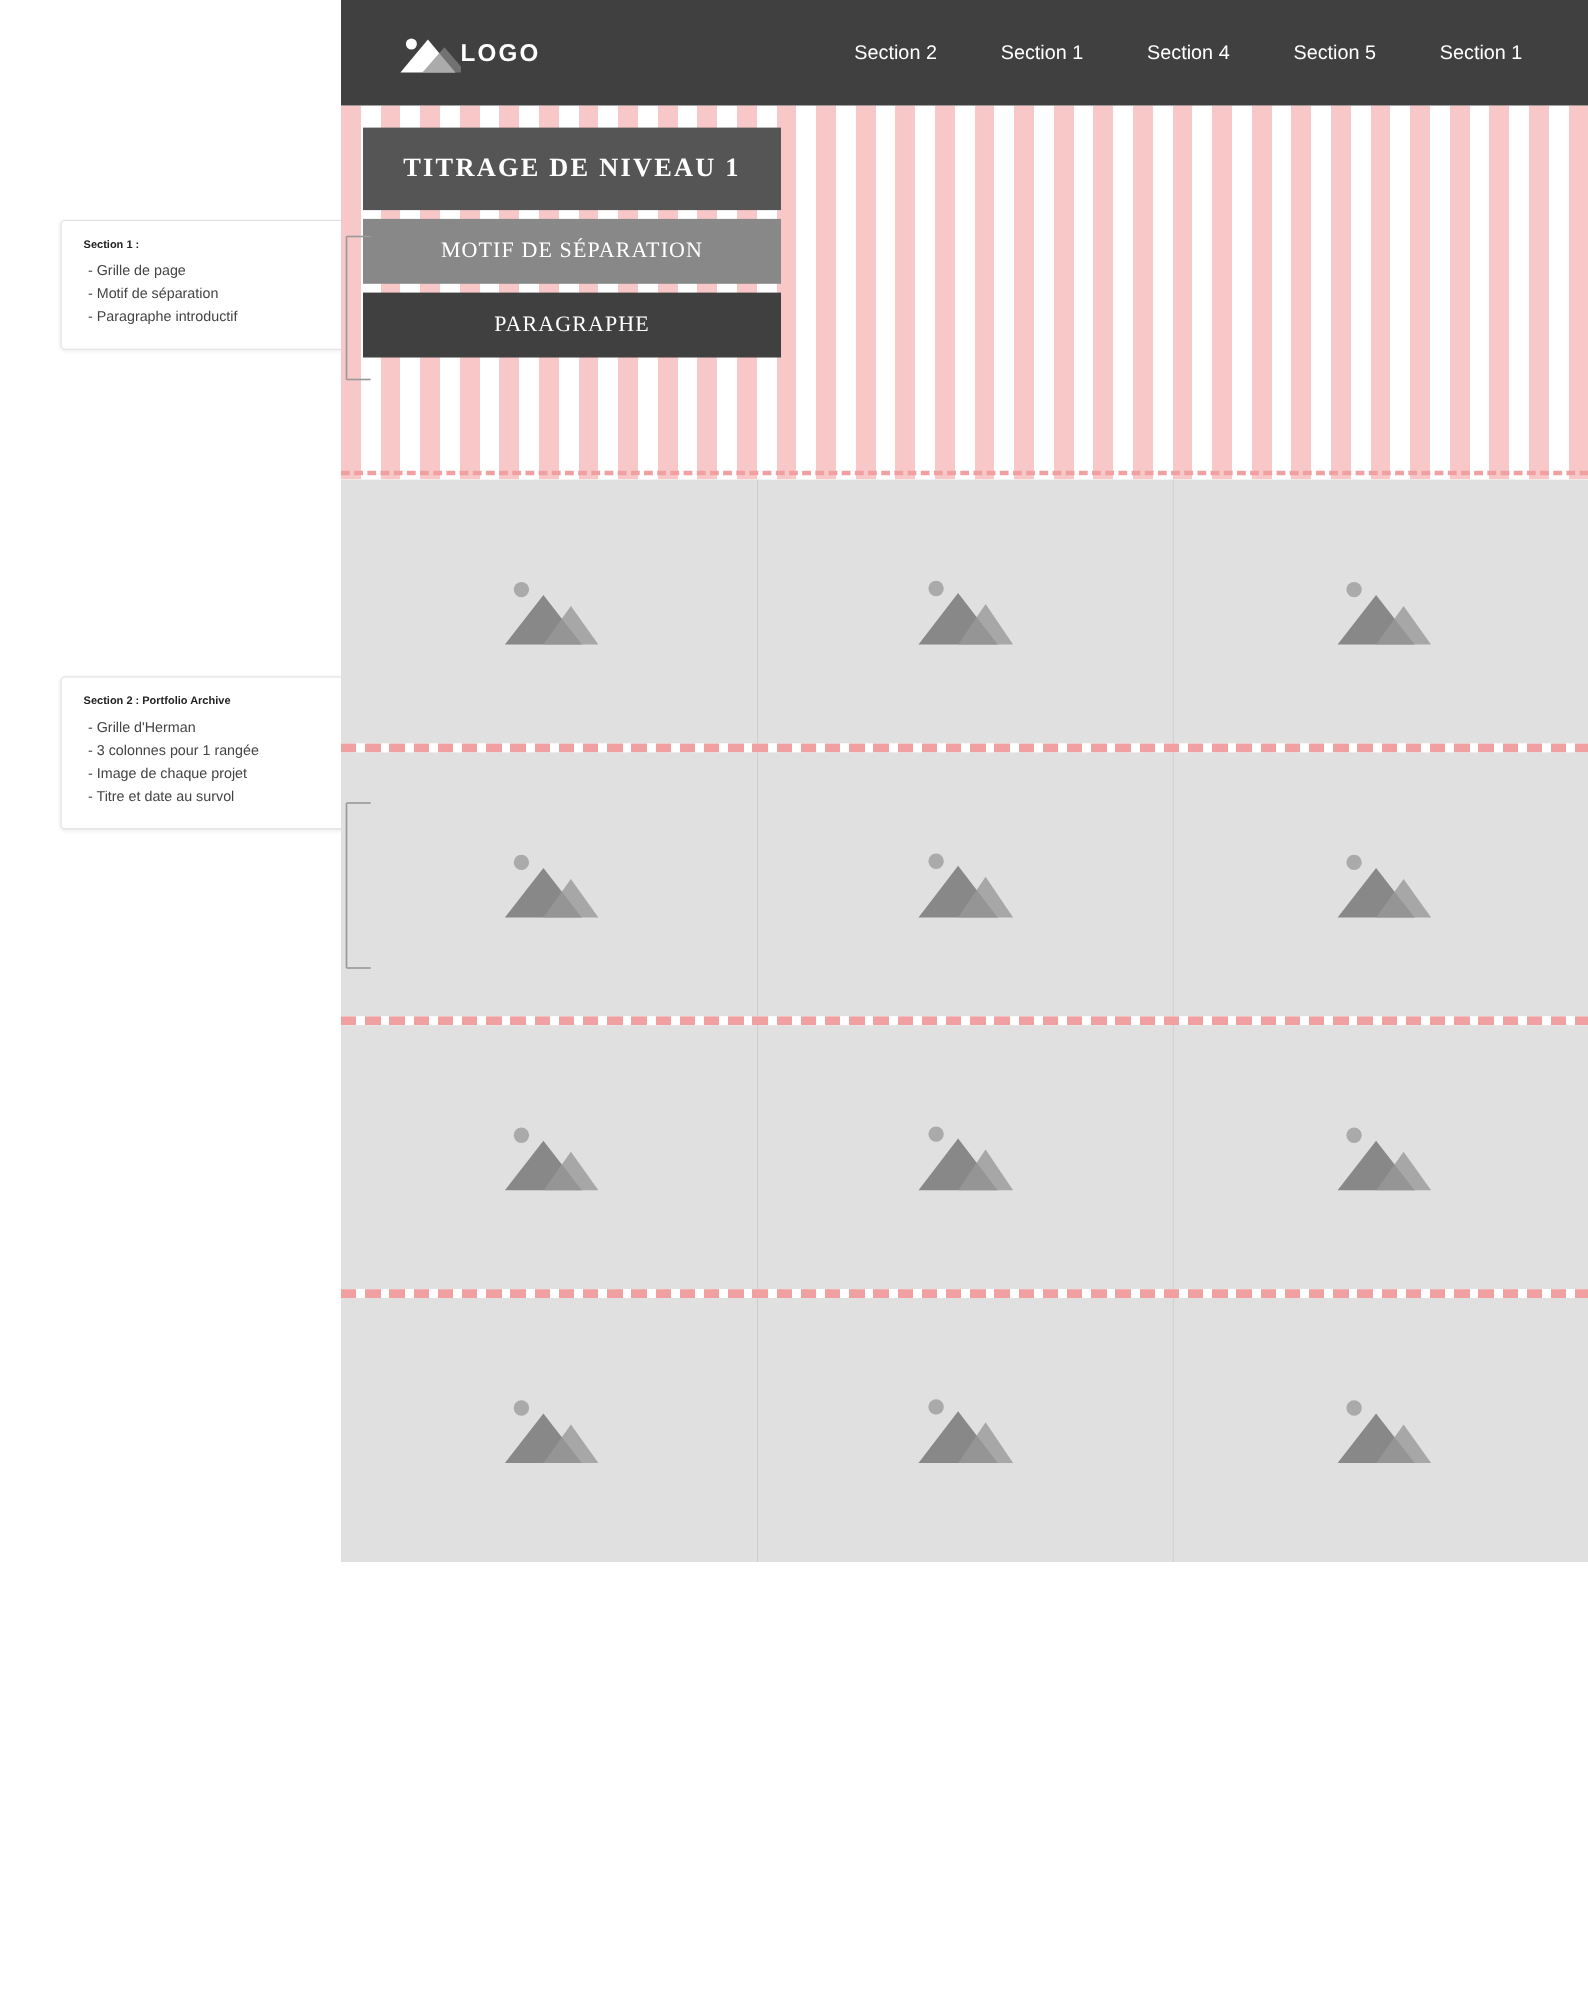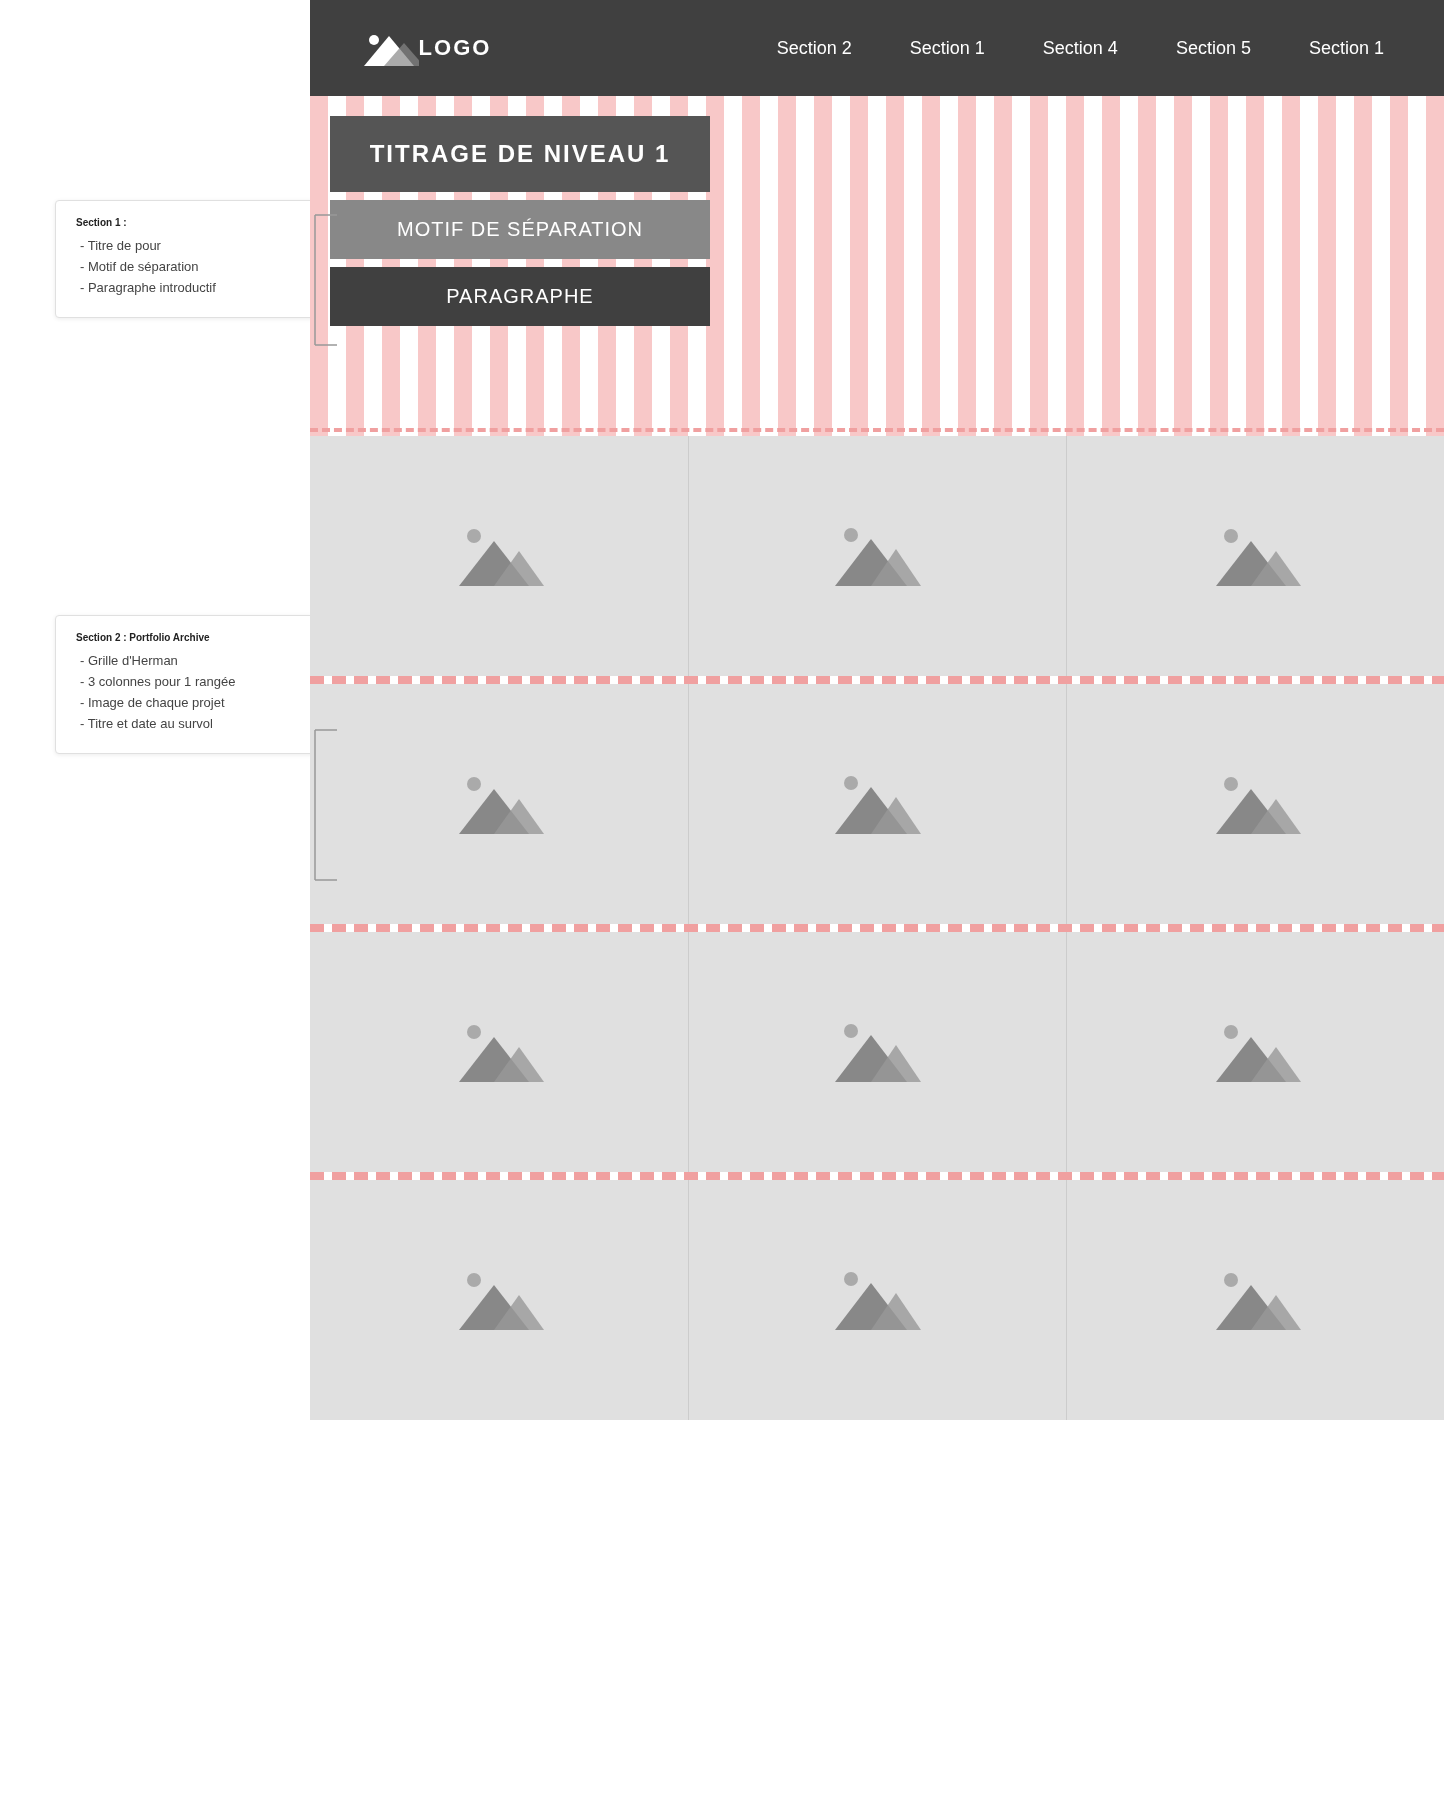--- a/index.html
+++ b/index.html
@@ -101,20 +101,21 @@
       right: 0;
       bottom: 0;
       overflow: hidden;
     }
 
     
     .hero-section {
       position: relative;
       height: 340px;
       overflow: hidden;
+      font-family: Liberation Serif, serif;
     }
 
     
     .hero-bg {
       position: absolute;
       top: 0; left: 0; right: 0; bottom: 0;
       background: repeating-linear-gradient(
         90deg,
         #f8c8c8 0px,
         #f8c8c8 18px,
@@ -247,21 +248,21 @@
     <a class="nav-link" href="#">Section 4</a>
     <a class="nav-link" href="#">Section 5</a>
     <a class="nav-link" href="#">Section 1</a>
   </div>
 </nav>
 
 <aside class="sidebar">
 
   <div class="sidebar-card sidebar-card-1">
     <div class="sidebar-card-title">Section 1 :</div>
-    <div class="sidebar-card-item">-  <span>Titre de pour</span></div>
+    <div class="sidebar-card-item">-  <span>Grille de page</span></div>
     <div class="sidebar-card-item">-  <span>Motif de séparation</span></div>
     <div class="sidebar-card-item">-  <span>Paragraphe introductif</span></div>
   </div>
 
   <div class="sidebar-card sidebar-card-2">
     <div class="sidebar-card-title">Section 2 : Portfolio Archive</div>
     <div class="sidebar-card-item">-  <span>Grille d'Herman</span></div>
     <div class="sidebar-card-item">-  <span>3 colonnes pour 1 rangée</span></div>
     <div class="sidebar-card-item">-  <span>Image de chaque projet</span></div>
     <div class="sidebar-card-item">-  <span>Titre et date au survol</span></div>

